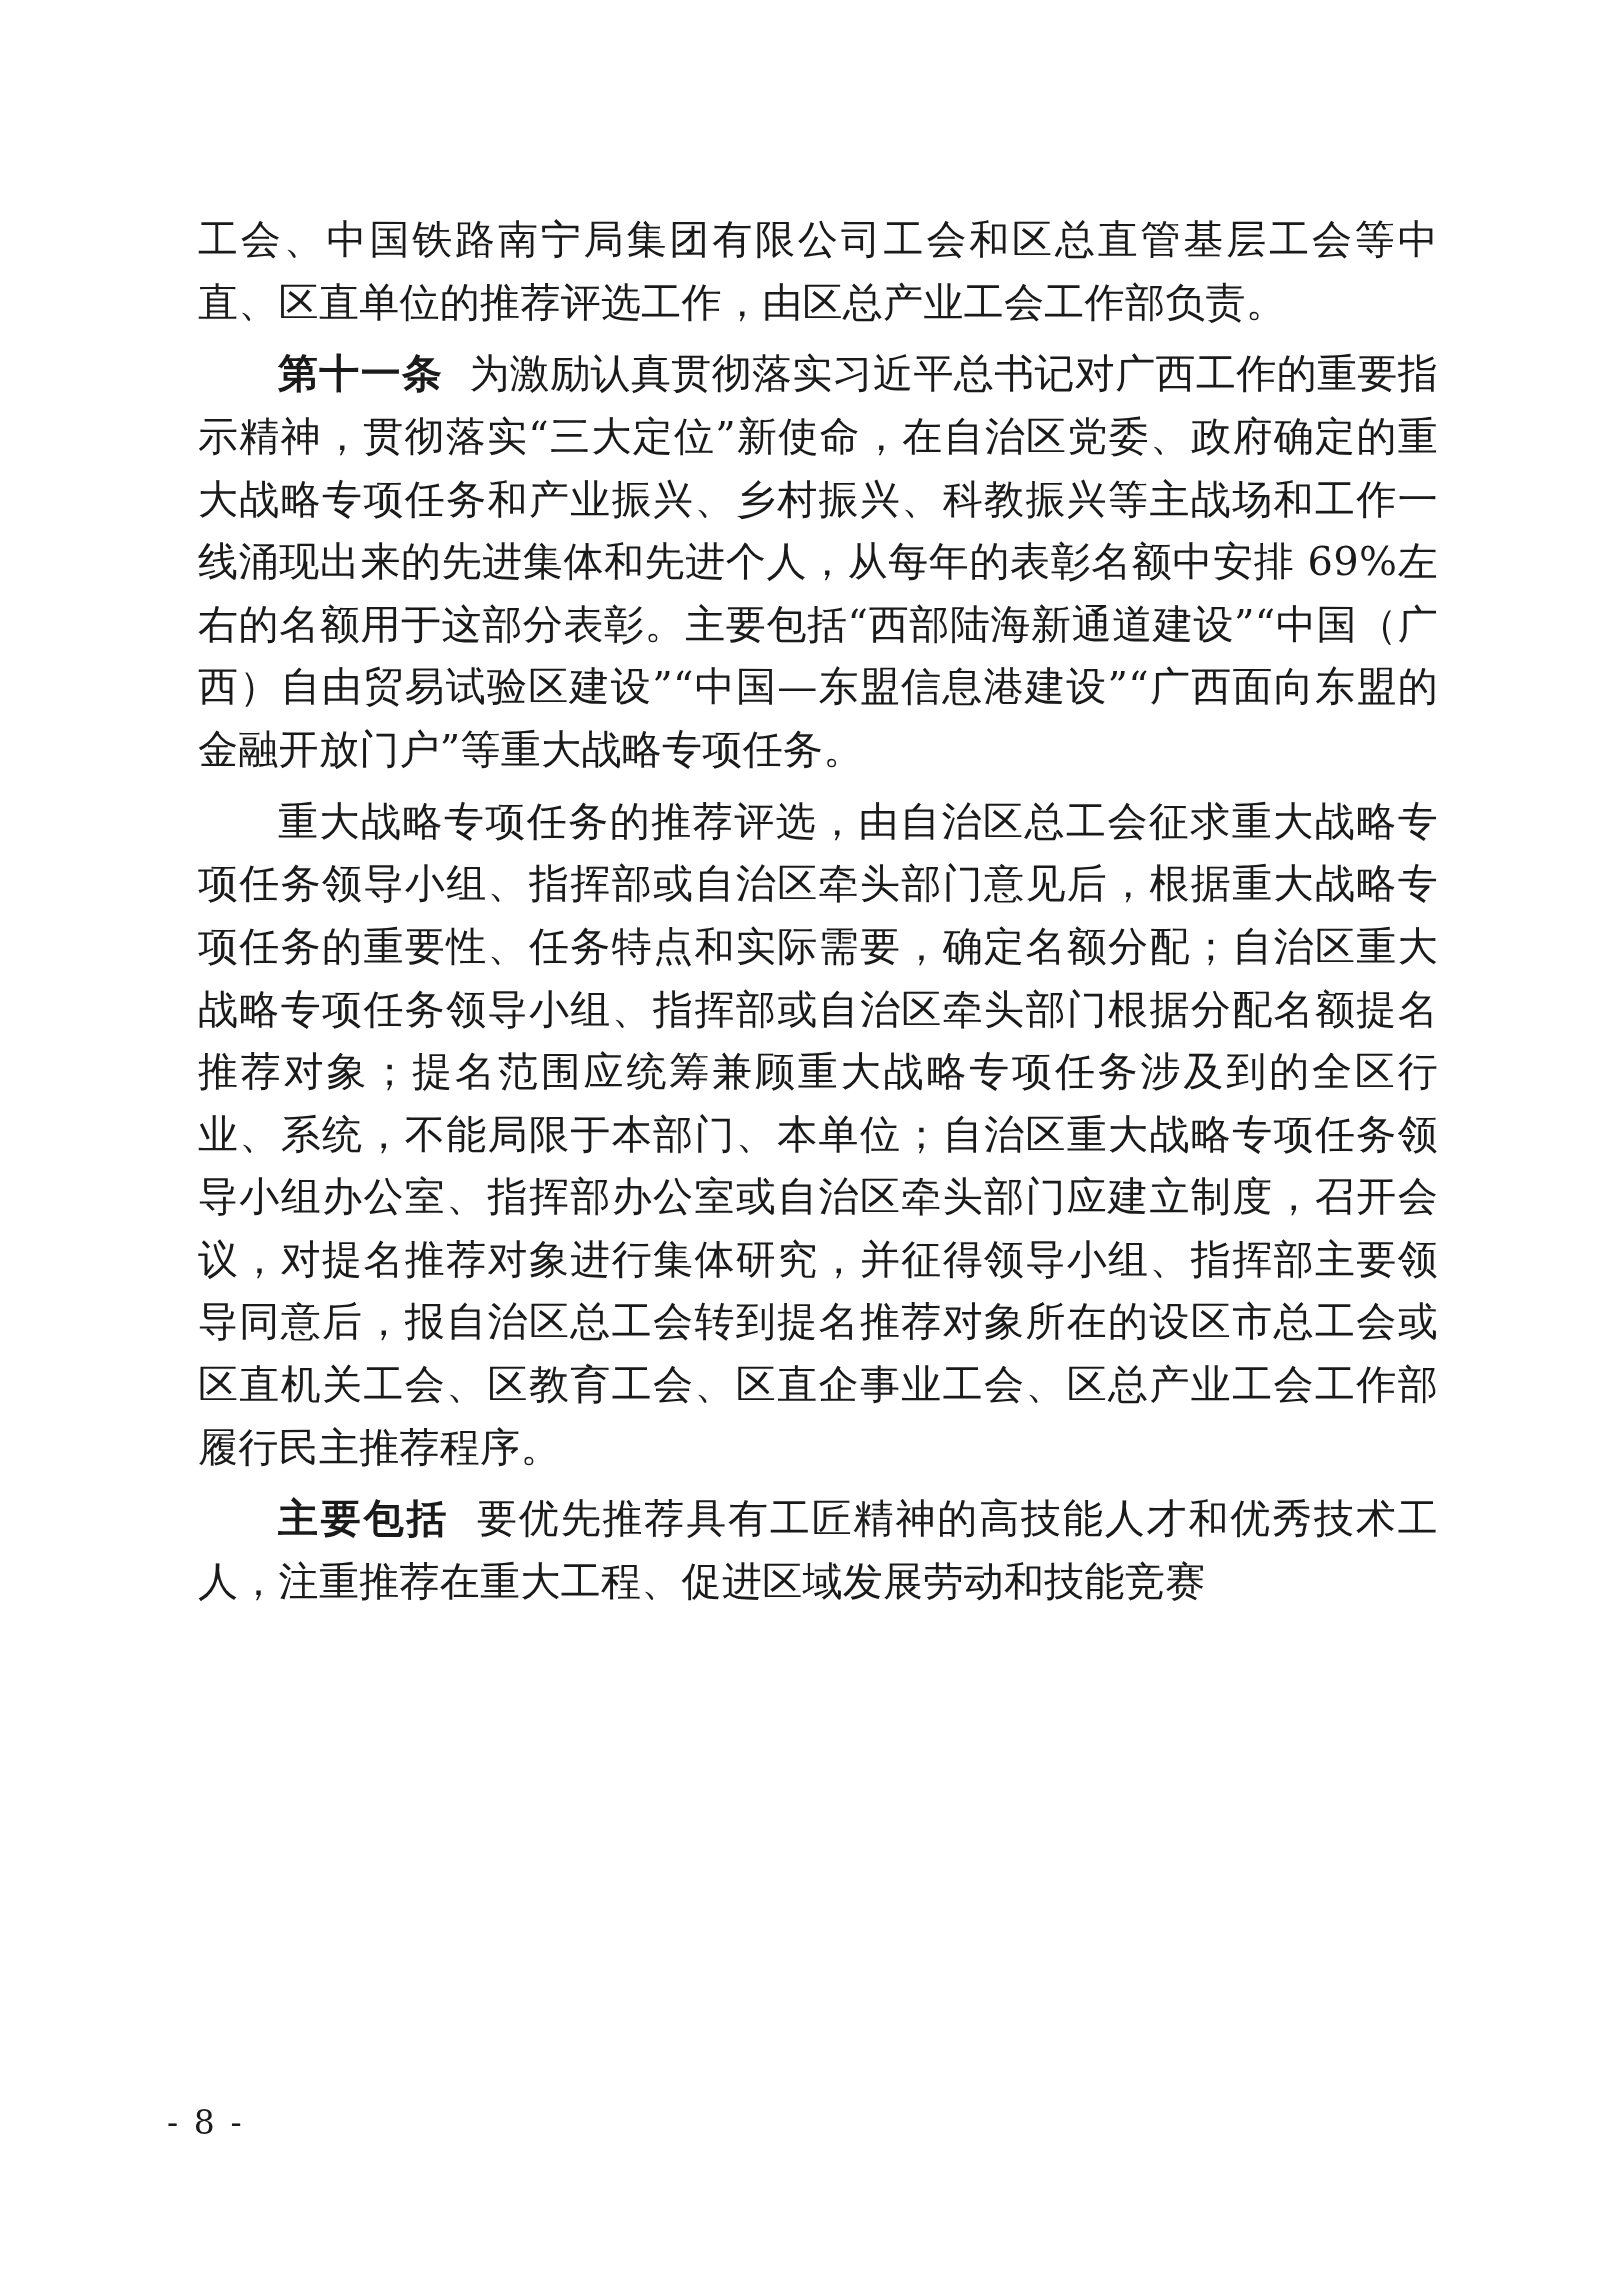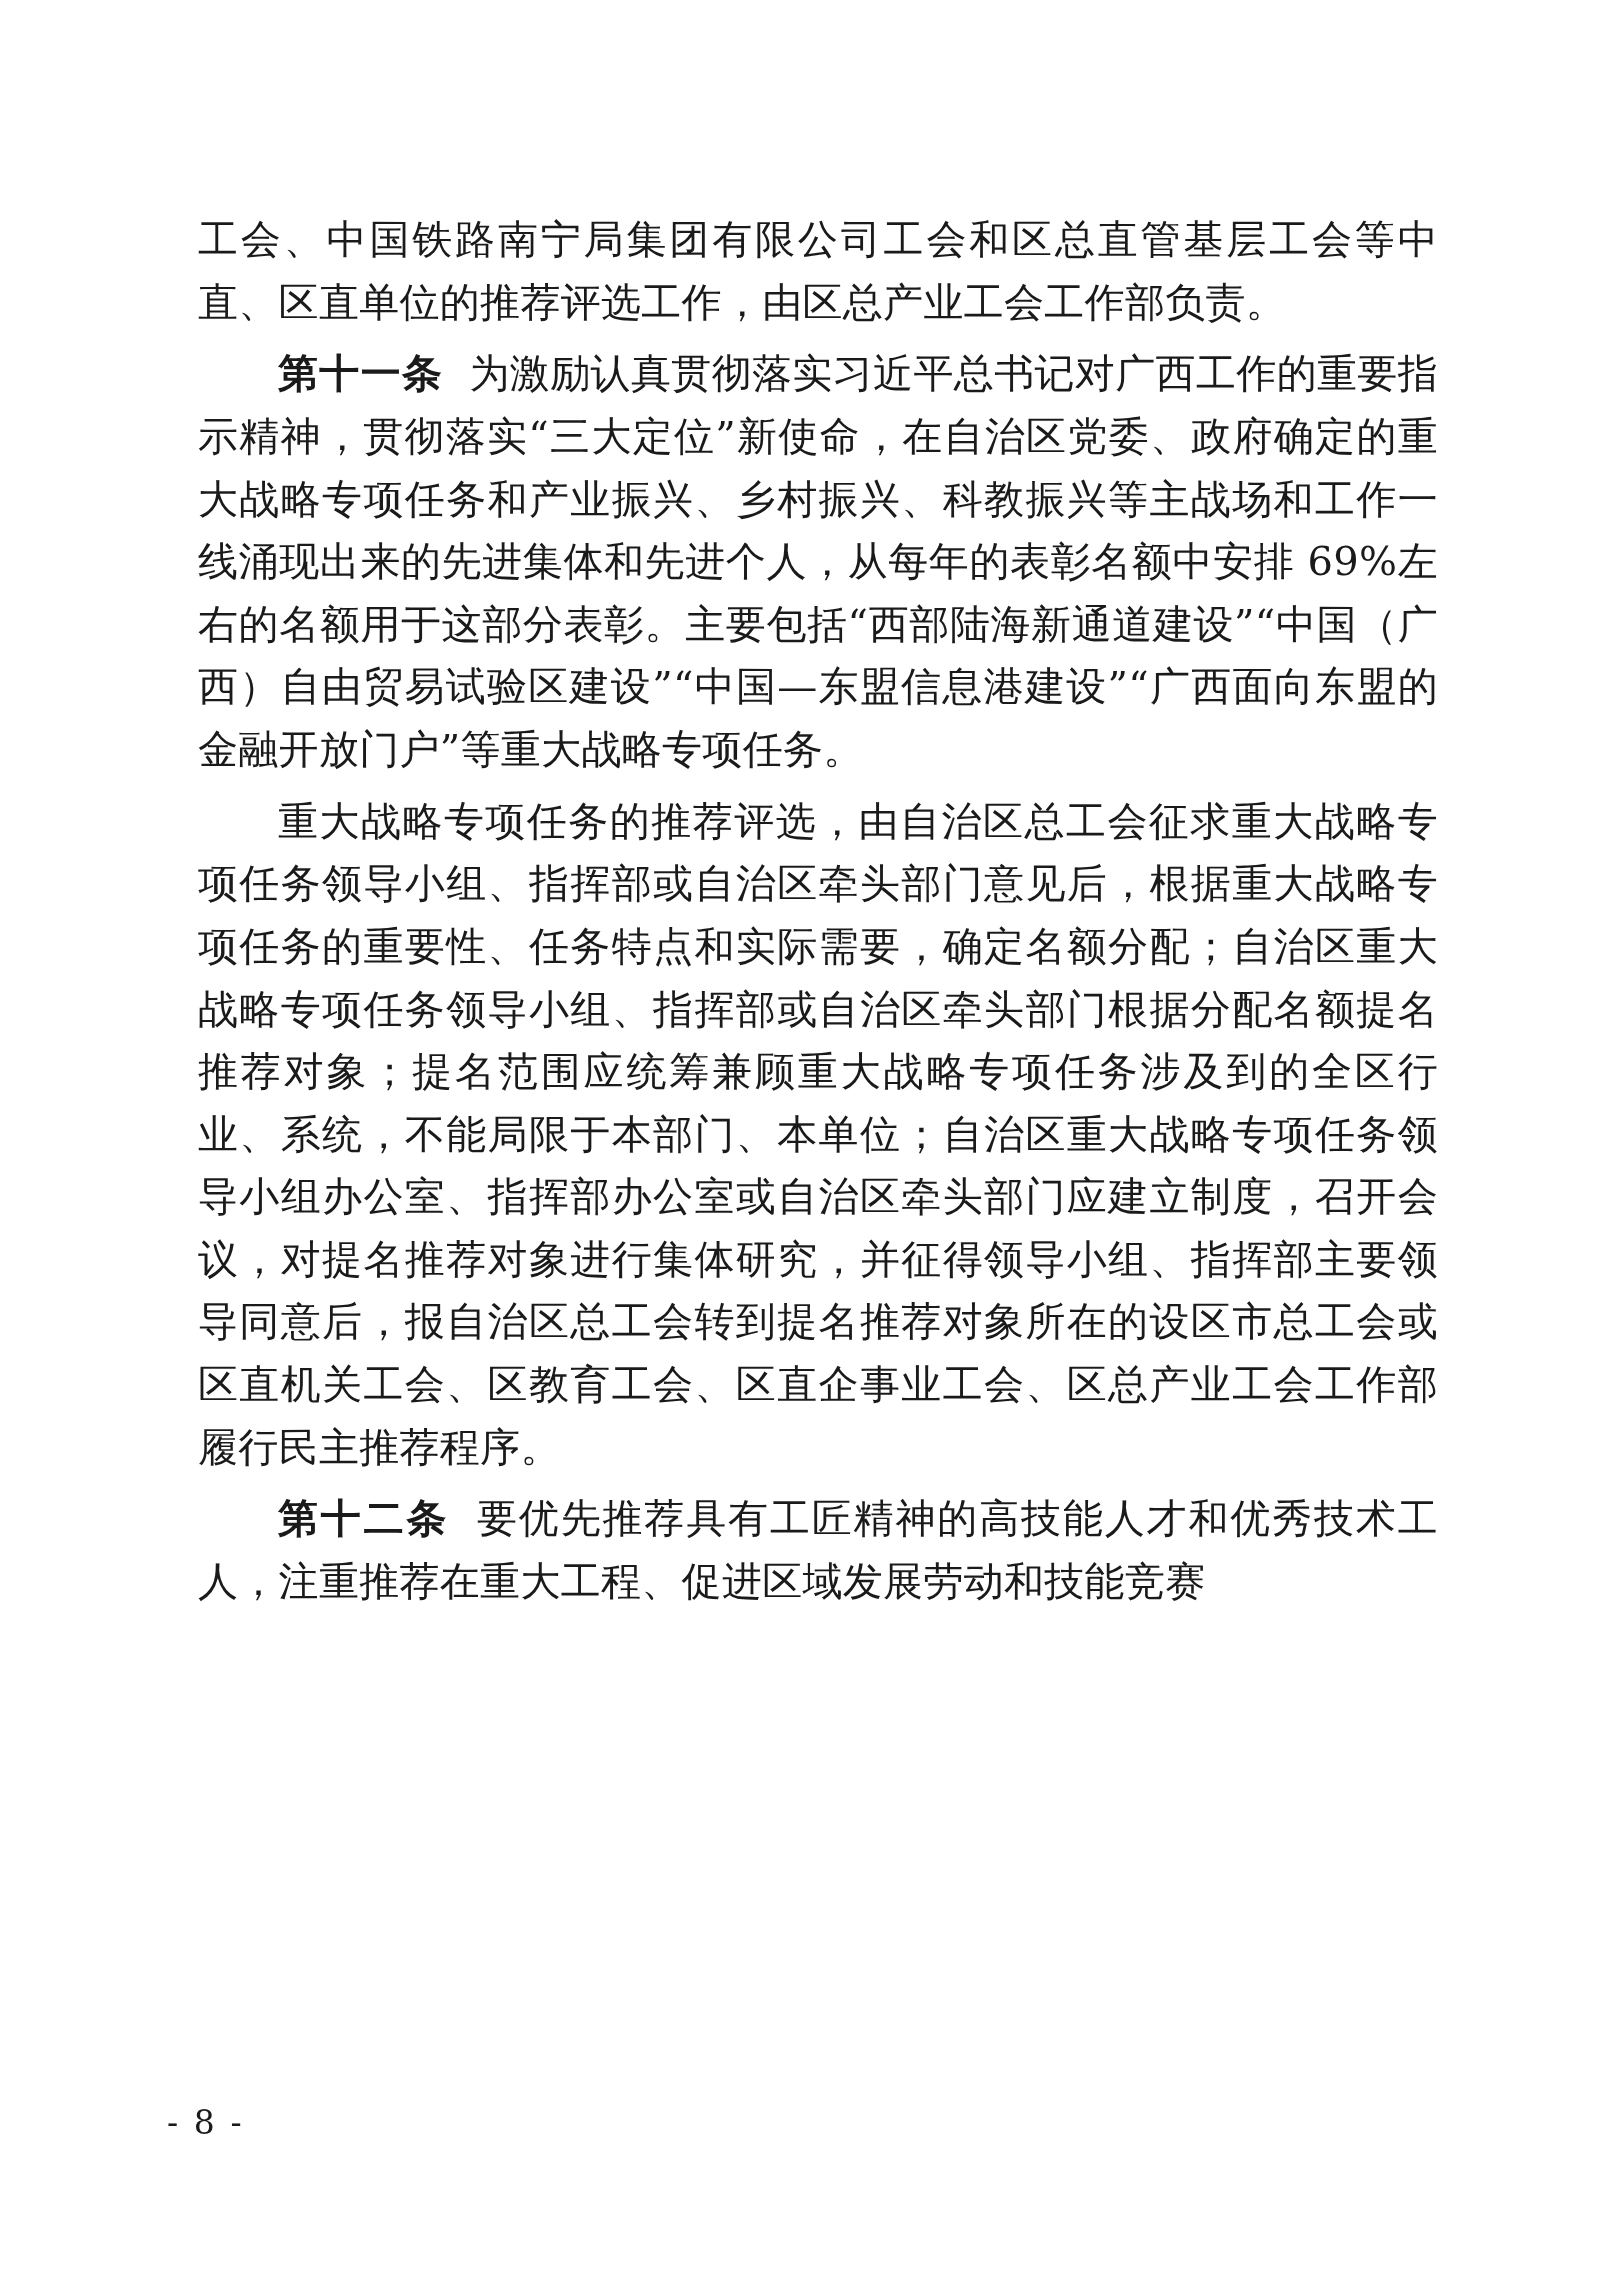--- a/index.html
+++ b/index.html
@@ -73,20 +73,20 @@
 
     <p class="indent">
       <span class="article-label">第十一条</span><span class="gap-after-label"></span><span>为激励认真贯彻落实习近平总书记对广西工作的重要指示精神，贯彻落实“三大定位”新使命，在自治区党委、政府确定的重大战略专项任务和产业振兴、乡村振兴、科教振兴等主战场和工作一线涌现出来的先进集体和先进个人，从每年的表彰名额中安排 69%左右的名额用于这部分表彰。主要包括“西部陆海新通道建设”“中国（广西）自由贸易试验区建设”“中国—东盟信息港建设”“广西面向东盟的金融开放门户”等重大战略专项任务。</span>
     </p>
 
     <p class="indent">
       <span>重大战略专项任务的推荐评选，由自治区总工会征求重大战略专项任务领导小组、指挥部或自治区牵头部门意见后，根据重大战略专项任务的重要性、任务特点和实际需要，确定名额分配；自治区重大战略专项任务领导小组、指挥部或自治区牵头部门根据分配名额提名推荐对象；提名范围应统筹兼顾重大战略专项任务涉及到的全区行业、系统，不能局限于本部门、本单位；自治区重大战略专项任务领导小组办公室、指挥部办公室或自治区牵头部门应建立制度，召开会议，对提名推荐对象进行集体研究，并征得领导小组、指挥部主要领导同意后，报自治区总工会转到提名推荐对象所在的设区市总工会或区直机关工会、区教育工会、区直企事业工会、区总产业工会工作部履行民主推荐程序。</span>
     </p>
 
     <p class="indent">
-      <span class="article-label">第十二条</span><span class="gap-after-label"></span><span>要优先推荐具有工匠精神的高技能人才和优秀技术工人，注重推荐在重大工程、促进区域发展劳动和技能竞赛</span>
+      <span class="article-label">主要包括</span><span class="gap-after-label"></span><span>要优先推荐具有工匠精神的高技能人才和优秀技术工人，注重推荐在重大工程、促进区域发展劳动和技能竞赛</span>
     </p>
 
   </div>
 
   <div class="footer">- 8 -</div>
 </div>
 
 
 </body></html>

